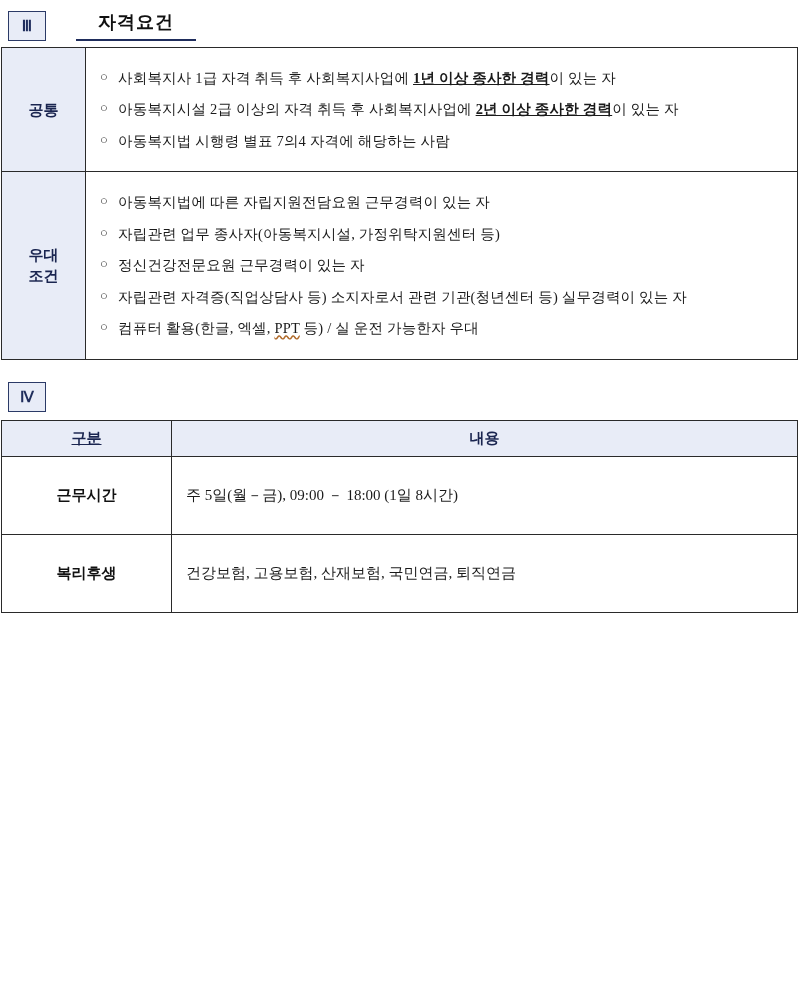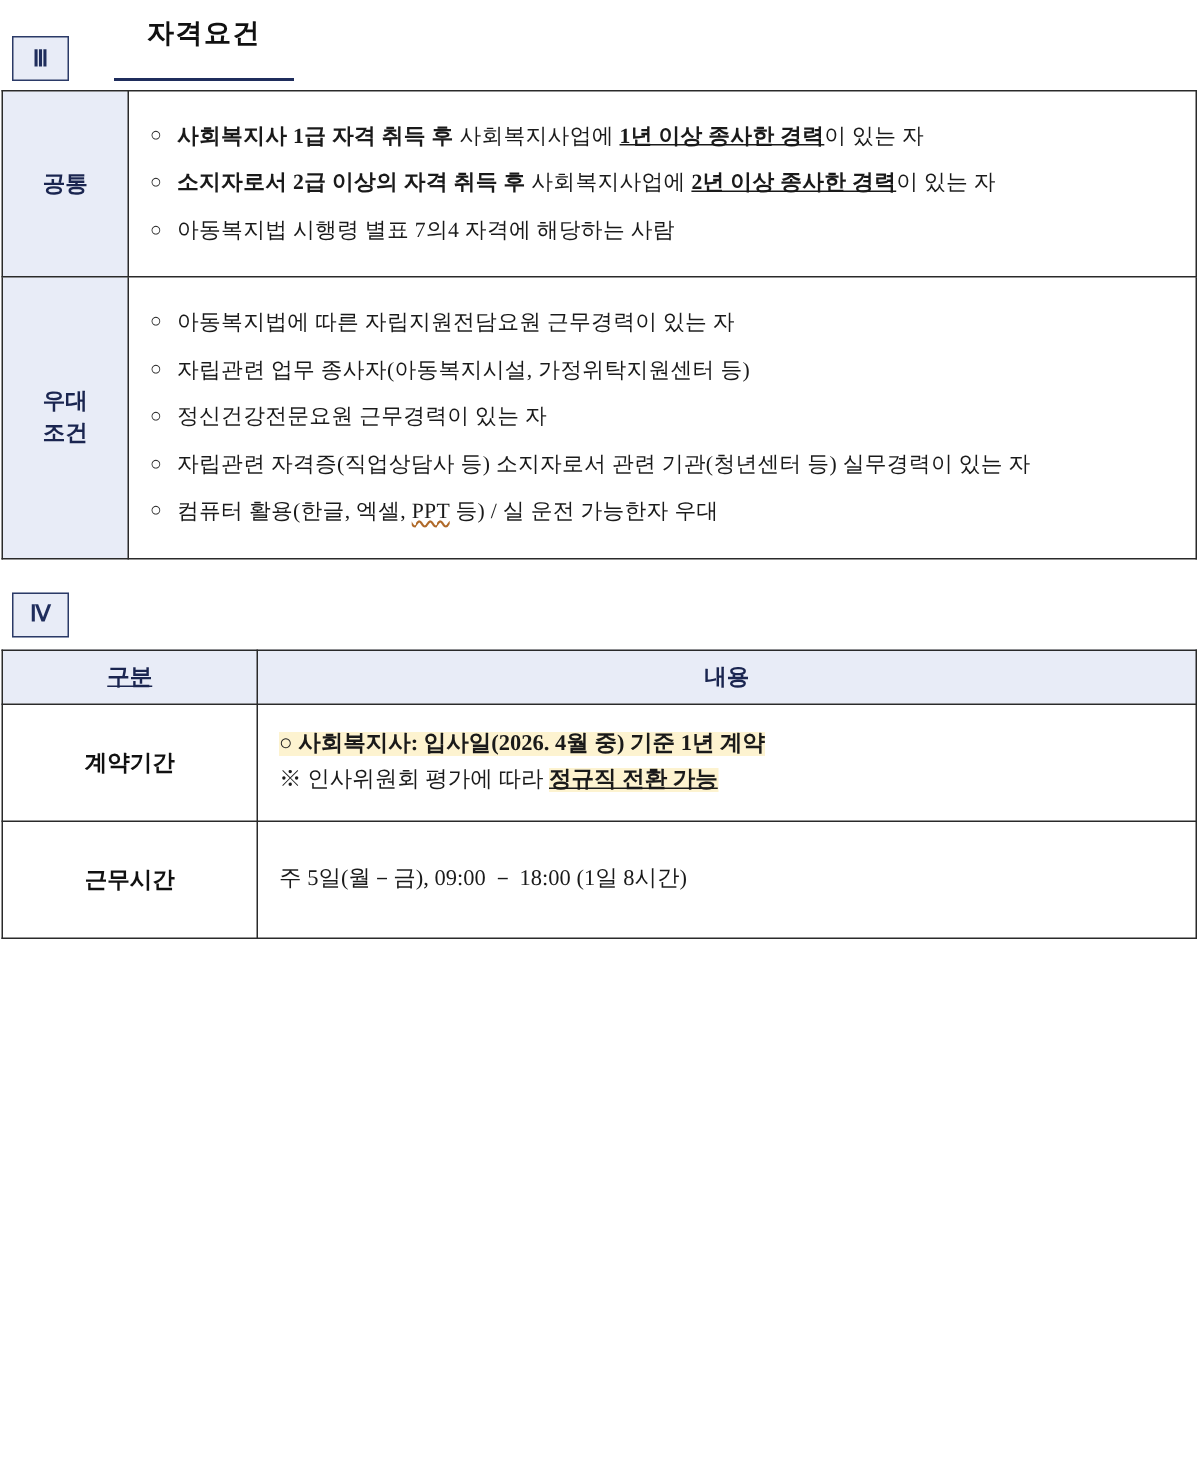--- a/index.html
+++ b/index.html
@@ -42,21 +42,21 @@
     justify-content: center;
     box-sizing: border-box;
     font-family: "Liberation Serif", serif;
   }
   .sec-title {
     margin-left: 30px;
     font-size: 18px;
     font-weight: bold;
     color: #111;
     letter-spacing: 1px;
-    padding-bottom: 18px;
+    padding-bottom: 5px;
     border-bottom: 2px solid #1f2d5c;
     min-width: 120px;
     text-align: center;
   }
 
   
   .qual-table {
     width: 797px;
     margin: 6px 0 0 1px;
     border-collapse: collapse;
@@ -90,21 +90,21 @@
     flex: 0 0 auto;
     width: 18px;
     font-size: 13px;
     line-height: 1.55;
     color: #222;
   }
   .bullet-row .txt {
     flex: 1 1 auto;
     letter-spacing: 0.2px;
   }
-  .b { font-weight: bold; }
+  .b { font-weight: normal; }
   .bu { font-weight: bold; text-decoration: underline; }
   .wavy {
     text-decoration: underline;
     text-decoration-style: wavy;
     text-decoration-color: #b06a2a;
   }
 
   
   .cond-table {
     width: 797px;
@@ -158,21 +158,21 @@
         <td class="qual-label">
             <div>공통</div>
           </td>
         <td class="qual-body">
             <div class="bullet-row">
               <span class="circ">○</span>
               <span class="txt"><span class="b">사회복지사 1급 자격 취득 후 </span><span>사회복지사업에 </span><span class="bu">1년 이상 종사한 경력</span><span>이 있는 자</span></span>
             </div>
             <div class="bullet-row">
               <span class="circ">○</span>
-              <span class="txt"><span class="b">소지자로서 2급 이상의 자격 취득 후 </span><span>사회복지사업에 </span><span class="bu">2년 이상 종사한 경력</span><span>이 있는 자</span></span>
+              <span class="txt"><span class="b">아동복지시설 2급 이상의 자격 취득 후 </span><span>사회복지사업에 </span><span class="bu">2년 이상 종사한 경력</span><span>이 있는 자</span></span>
             </div>
             <div class="bullet-row">
               <span class="circ">○</span>
               <span class="txt"><span>아동복지법 시행령 별표 7의4 자격에 해당하는 사람</span></span>
             </div>
           </td>
       </tr>
       <tr>
         <td class="qual-label">
             <div>우대</div>
@@ -210,28 +210,27 @@
 
   <table class="cond-table">
     <thead>
       <tr>
         <th class="col-div">구분</th>
         <th>내용</th>
       </tr>
     </thead>
     <tbody id="cond-body">
         <tr>
-          <td class="div-cell">계약기간</td>
-          <td class="body-cell">
-            <div><span class="hl b">○ 사회복지사: 입사일(2026. 4월 중) 기준 1년 계약</span></div>
-            <div><span>※ 인사위원회 평가에 따라 </span><span class="hl bu">정규직 전환 가능</span></div>
-          </td>
-        </tr>
-        <tr>
           <td class="div-cell">근무시간</td>
           <td class="body-cell">
             <div><span>주 5일(월－금), 09:00 － 18:00 (1일 8시간)</span></div>
           </td>
         </tr>
+        <tr>
+          <td class="div-cell">복리후생</td>
+          <td class="body-cell">
+            <div><span>건강보험, 고용보험, 산재보험, 국민연금, 퇴직연금</span></div>
+          </td>
+        </tr>
       </tbody>
   </table>
 
 </div>
 
 </body></html>

